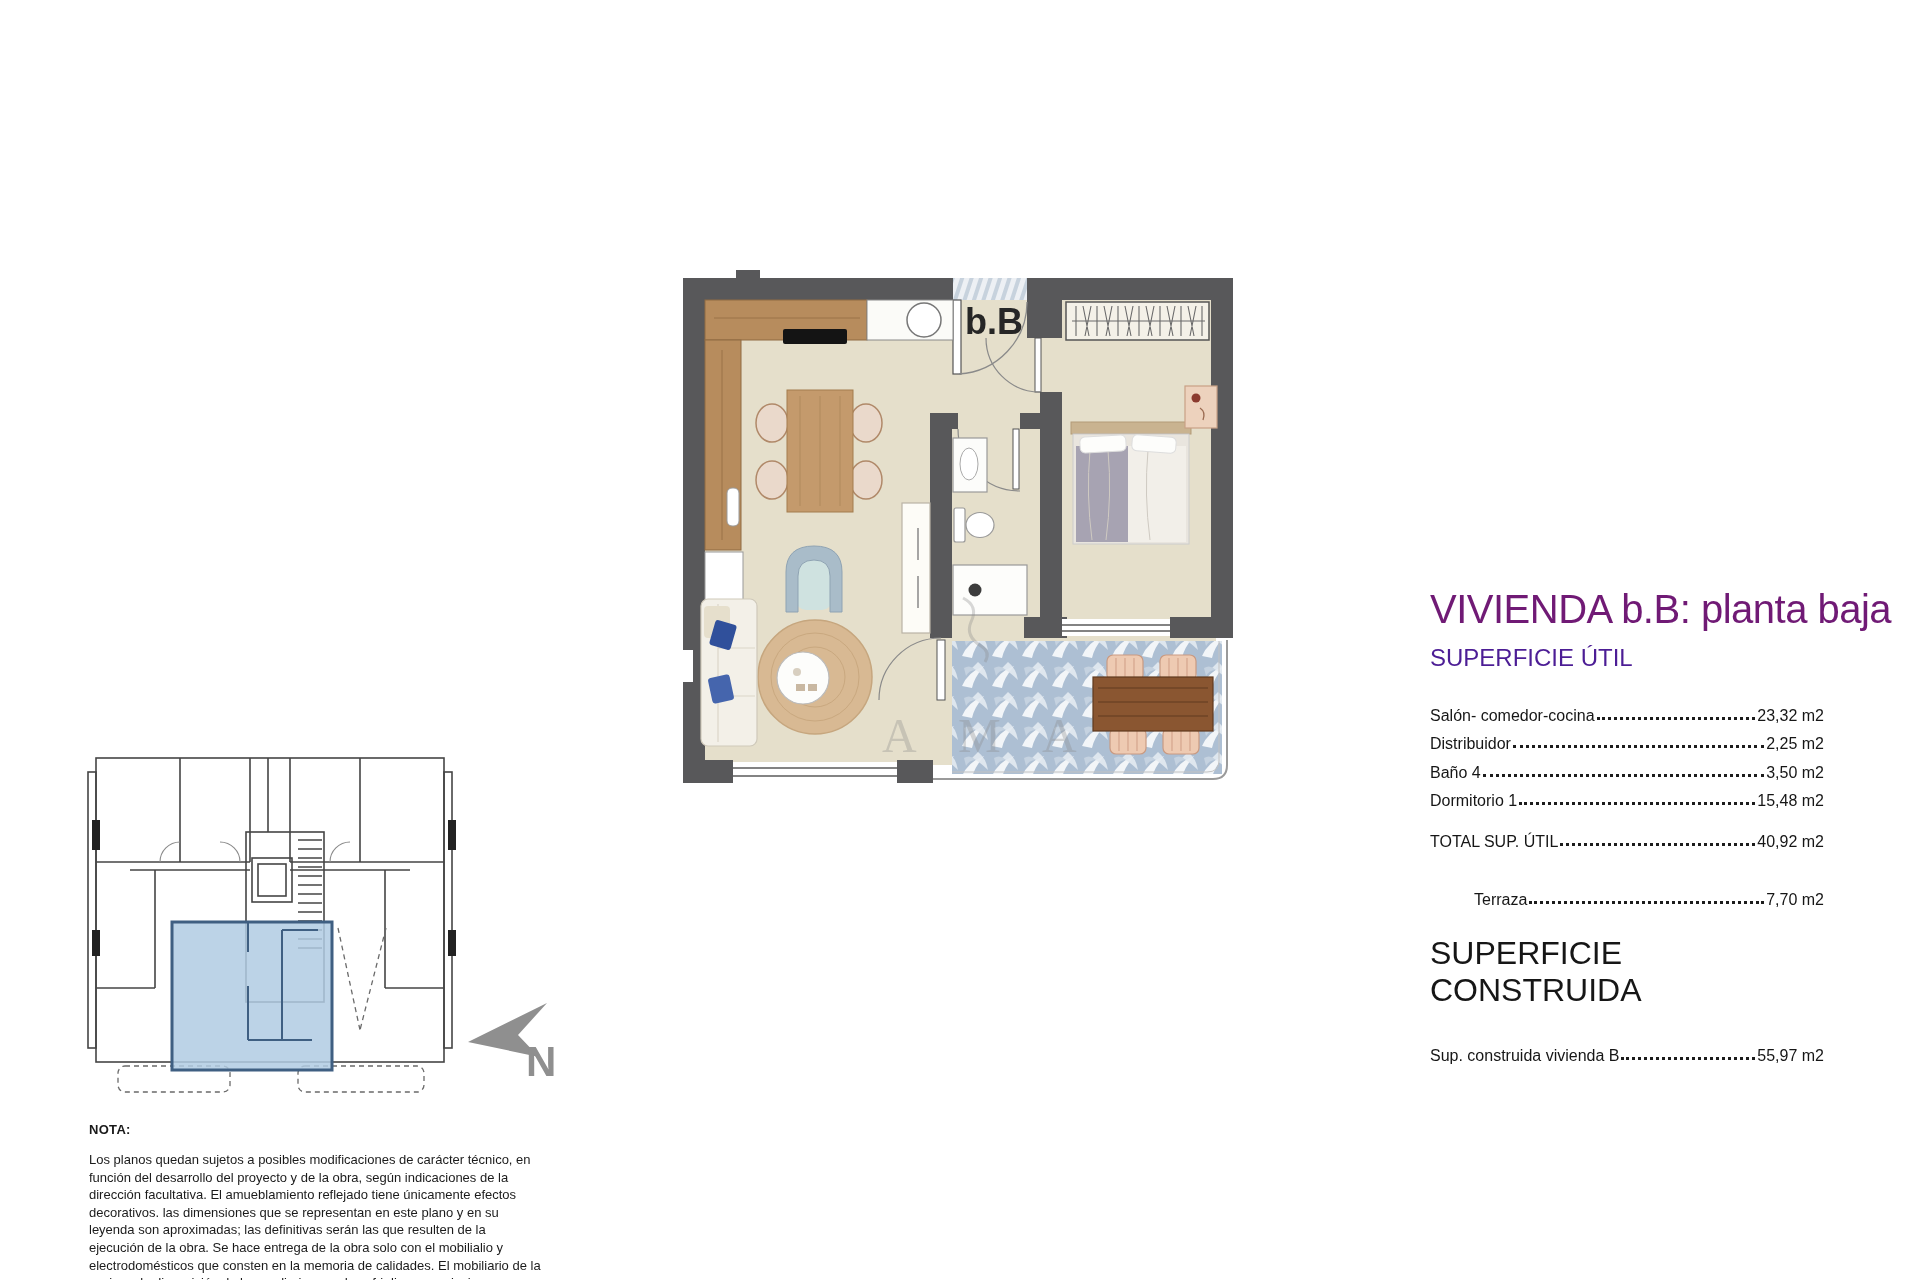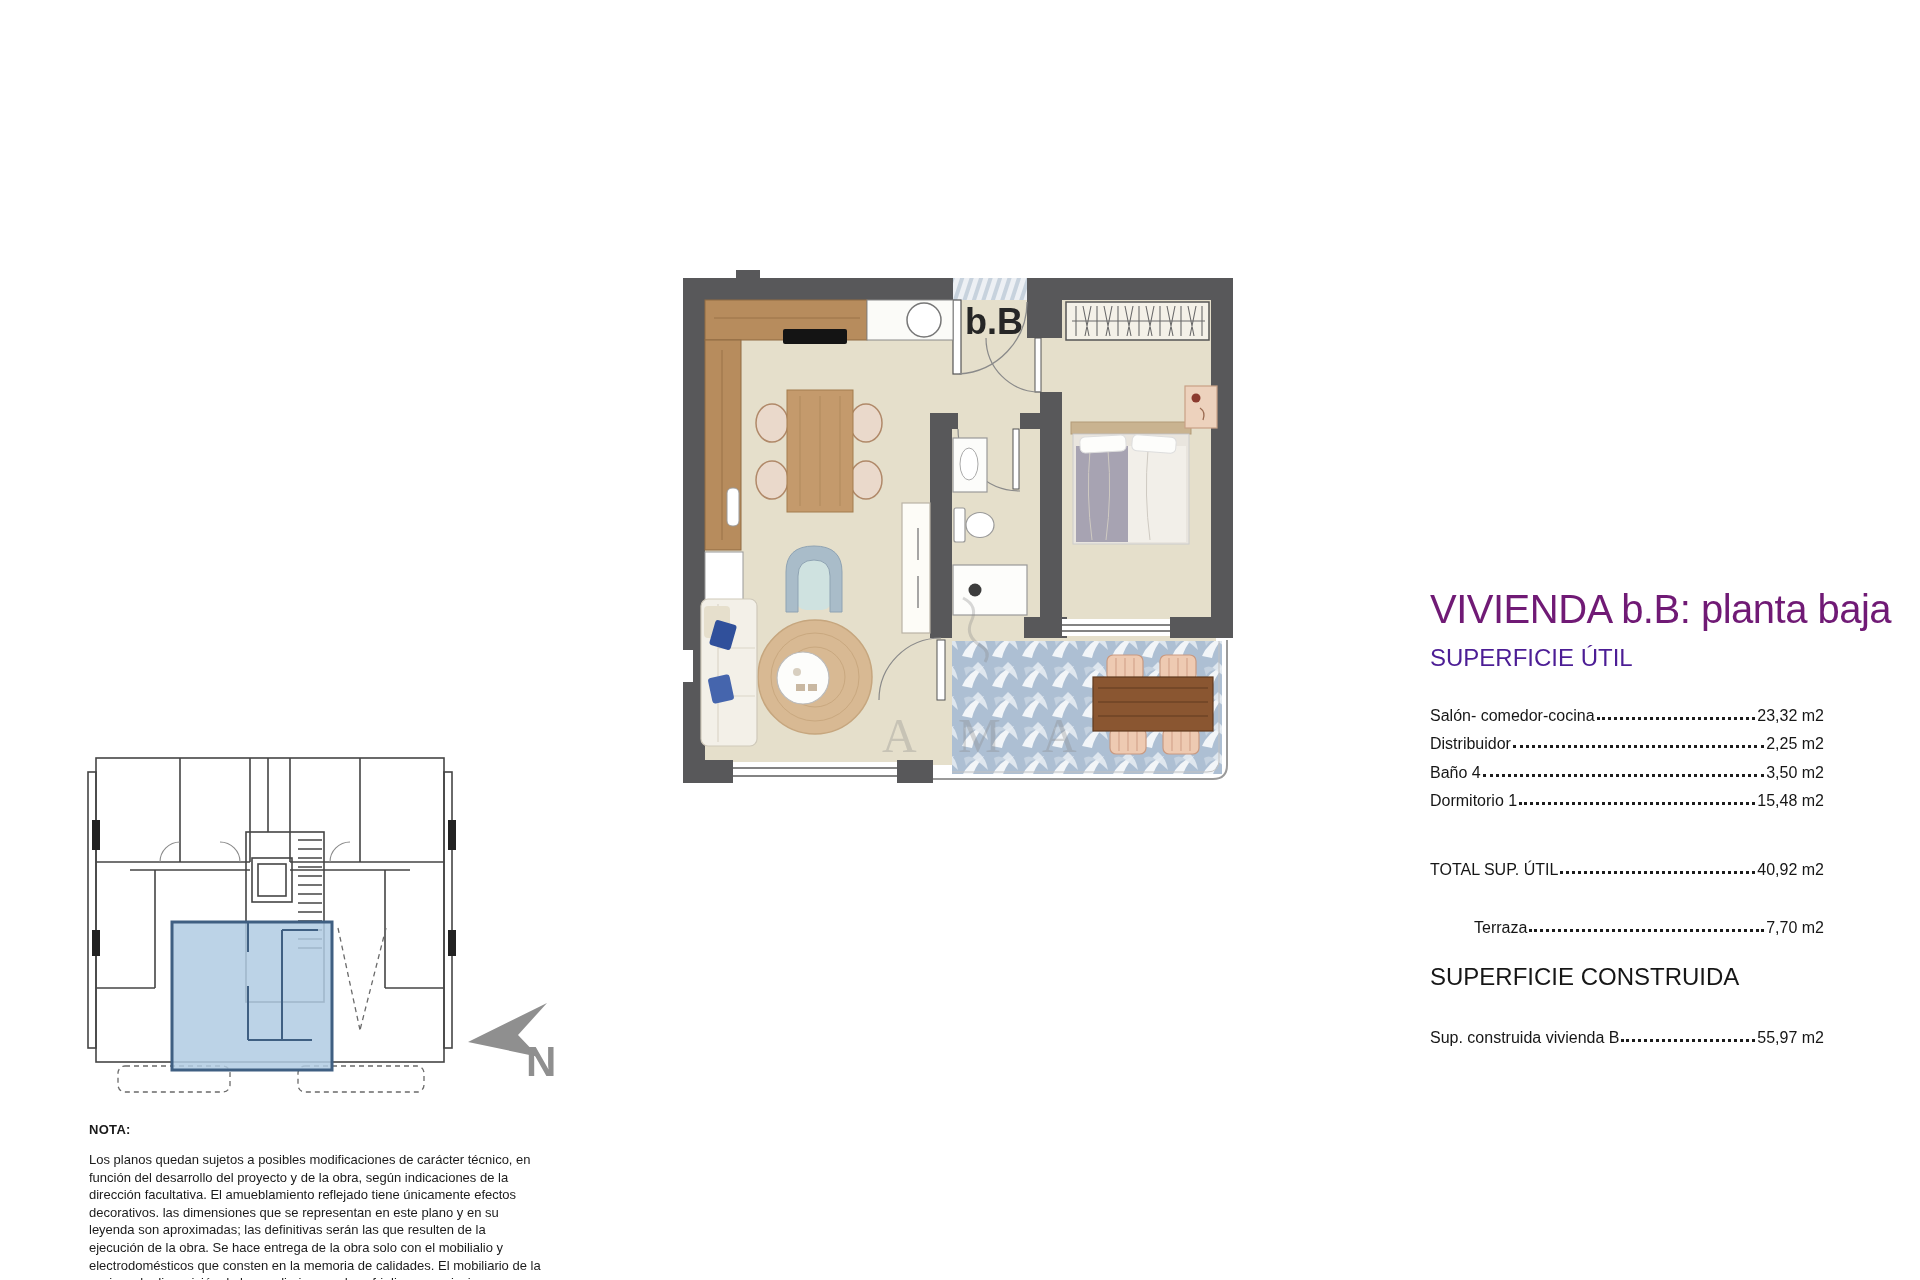--- a/index.html
+++ b/index.html
@@ -9,23 +9,23 @@
   .main-plan{left:660px;top:250px;}
   .key-plan{left:80px;top:745px;}
   .info{position:absolute;left:1430px;top:588px;width:394px;}
   .title{font-size:40px;line-height:42px;font-weight:400;color:#701a75;letter-spacing:-0.5px;white-space:nowrap;}
   .subhead{font-size:24px;margin-top:14px;font-weight:400;color:#4c1d95;}
   .rows{margin-top:24px;}
   .arow{display:flex;align-items:flex-end;font-size:16px;height:28.5px;color:#161616;}
   .arow .lab{white-space:nowrap;}
   .arow .val{white-space:nowrap;}
   .dots{flex:1;border-bottom:3px dotted #1c1c1c;margin:0 2px 5px 2px;min-width:12px;}
-  .row-total{margin-top:40px;}
+  .row-total{margin-top:12px;}
   .row-terraza{margin-top:30px;margin-left:44px;}
-  .subhead2{font-size:24px;margin-top:26px;font-weight:400;color:#161616;}
+  .subhead2{font-size:32px;margin-top:26px;font-weight:400;color:#161616;}
   .row-constr{margin-top:27px;align-items:flex-end;}
   .note{position:absolute;left:89px;top:1122px;width:452px;}
   .note-head{font-size:13px;font-weight:700;letter-spacing:0.3px;}
   .note-body{margin-top:14px;font-size:13px;line-height:17.6px;color:#1b1b1b;}
 </style>
 </head>
 <body>
 
 <div class="page">
 

